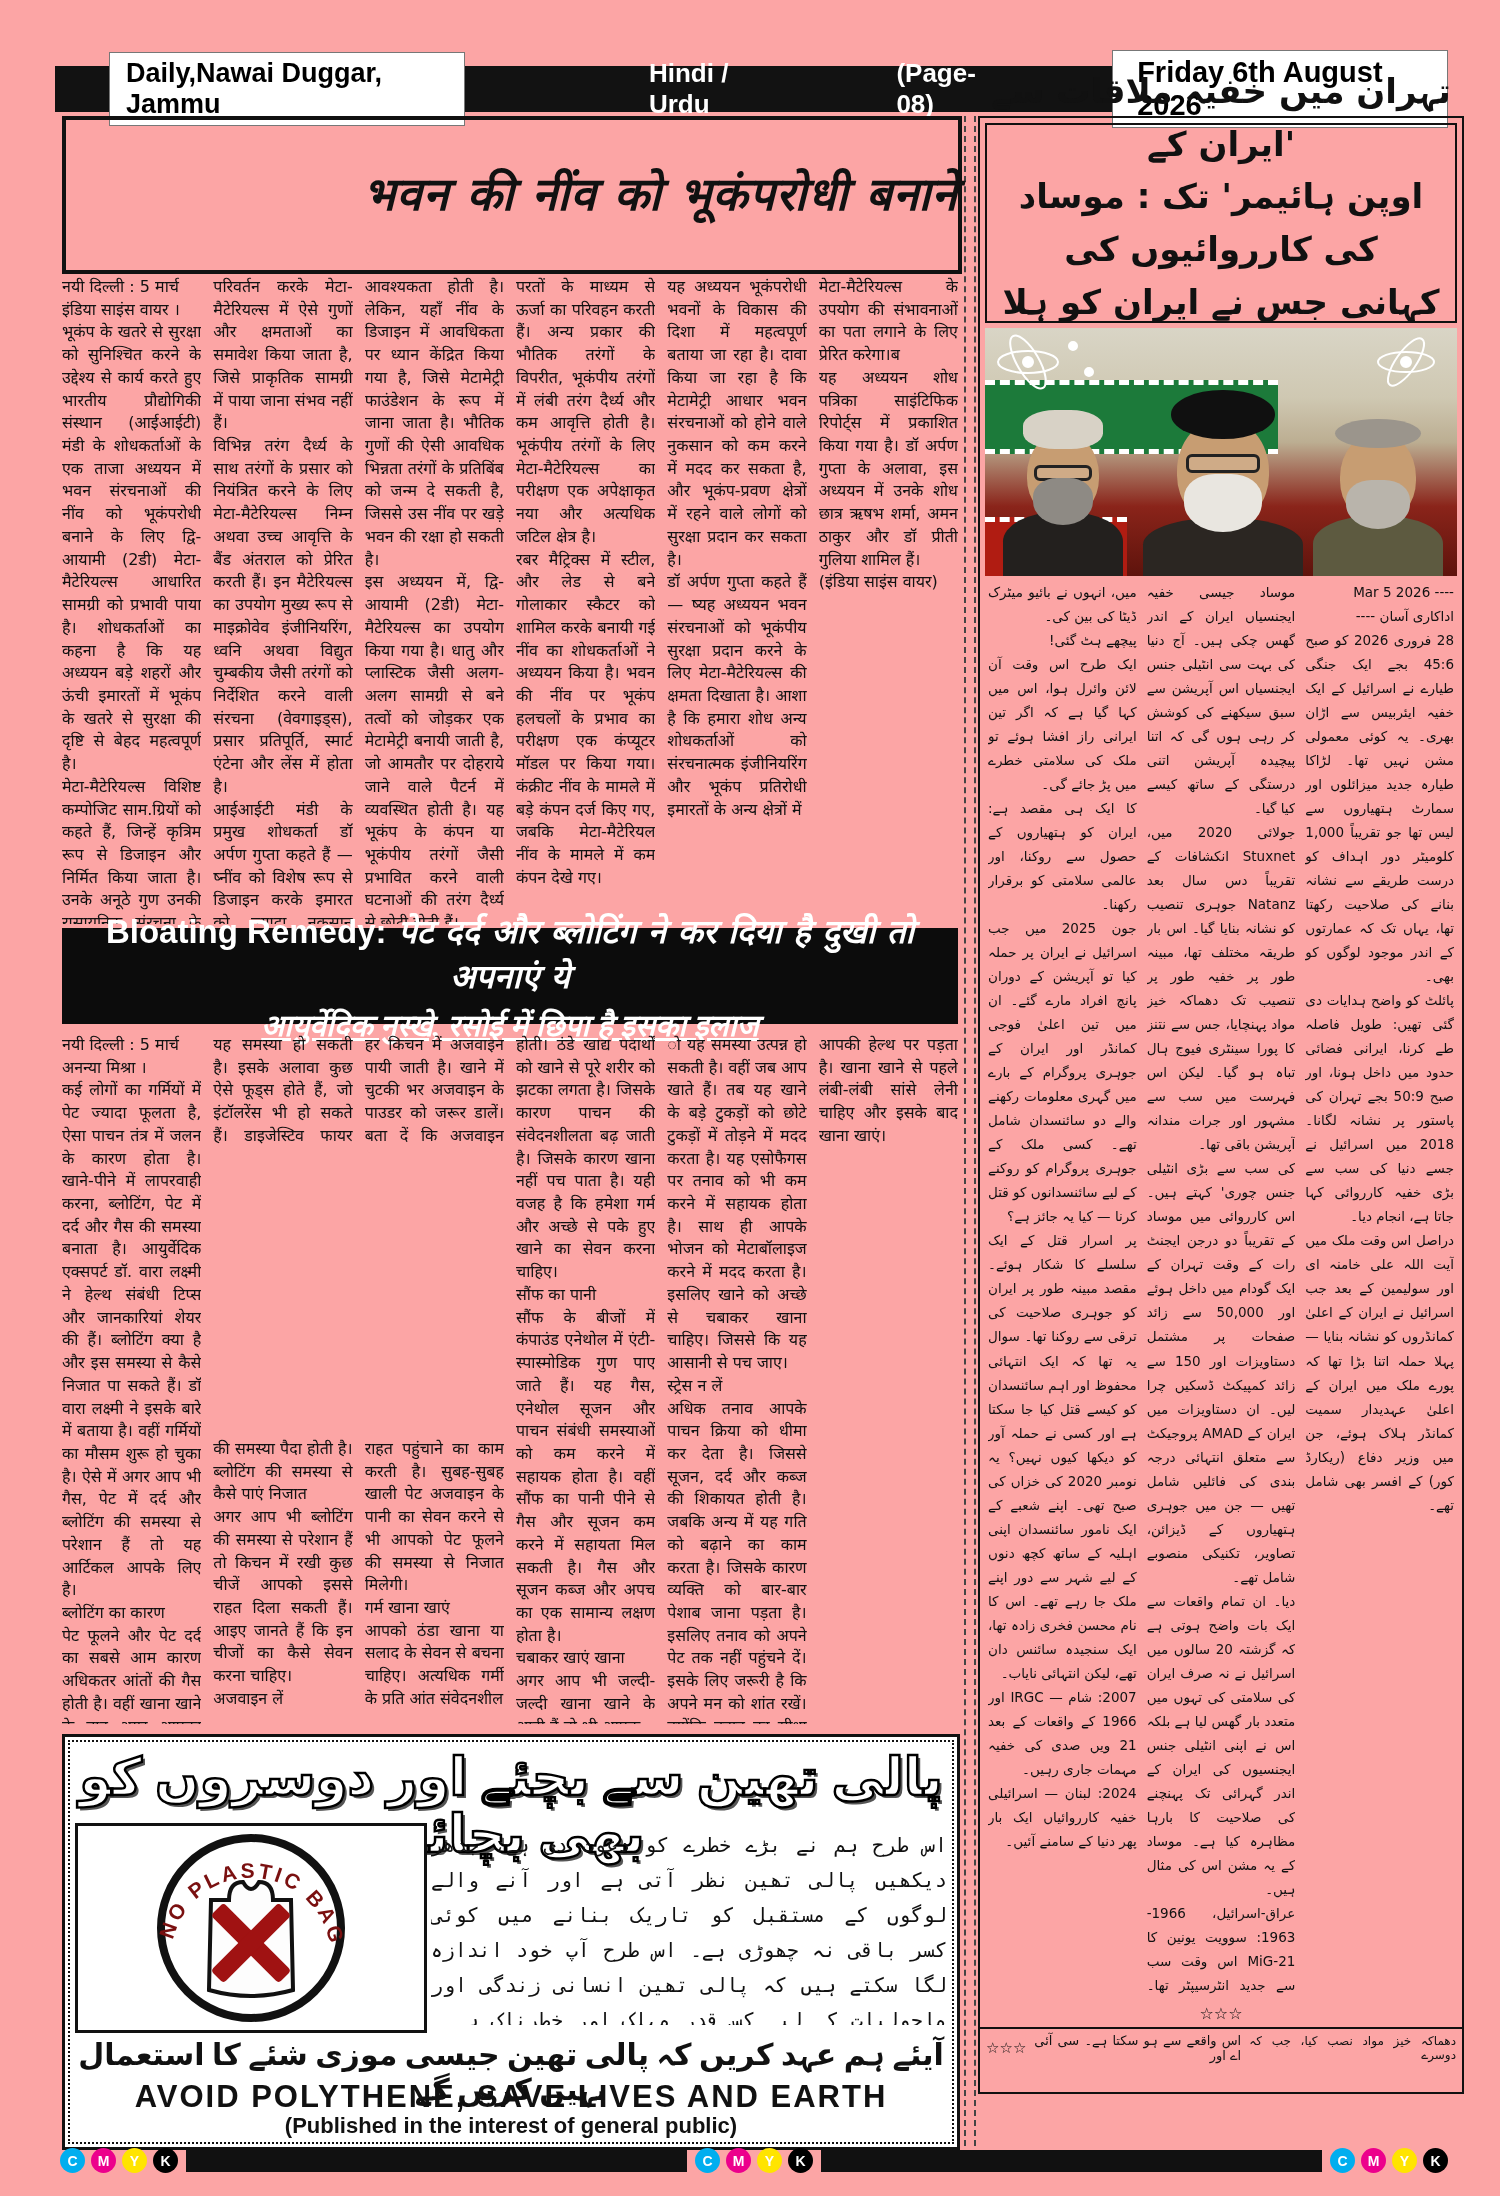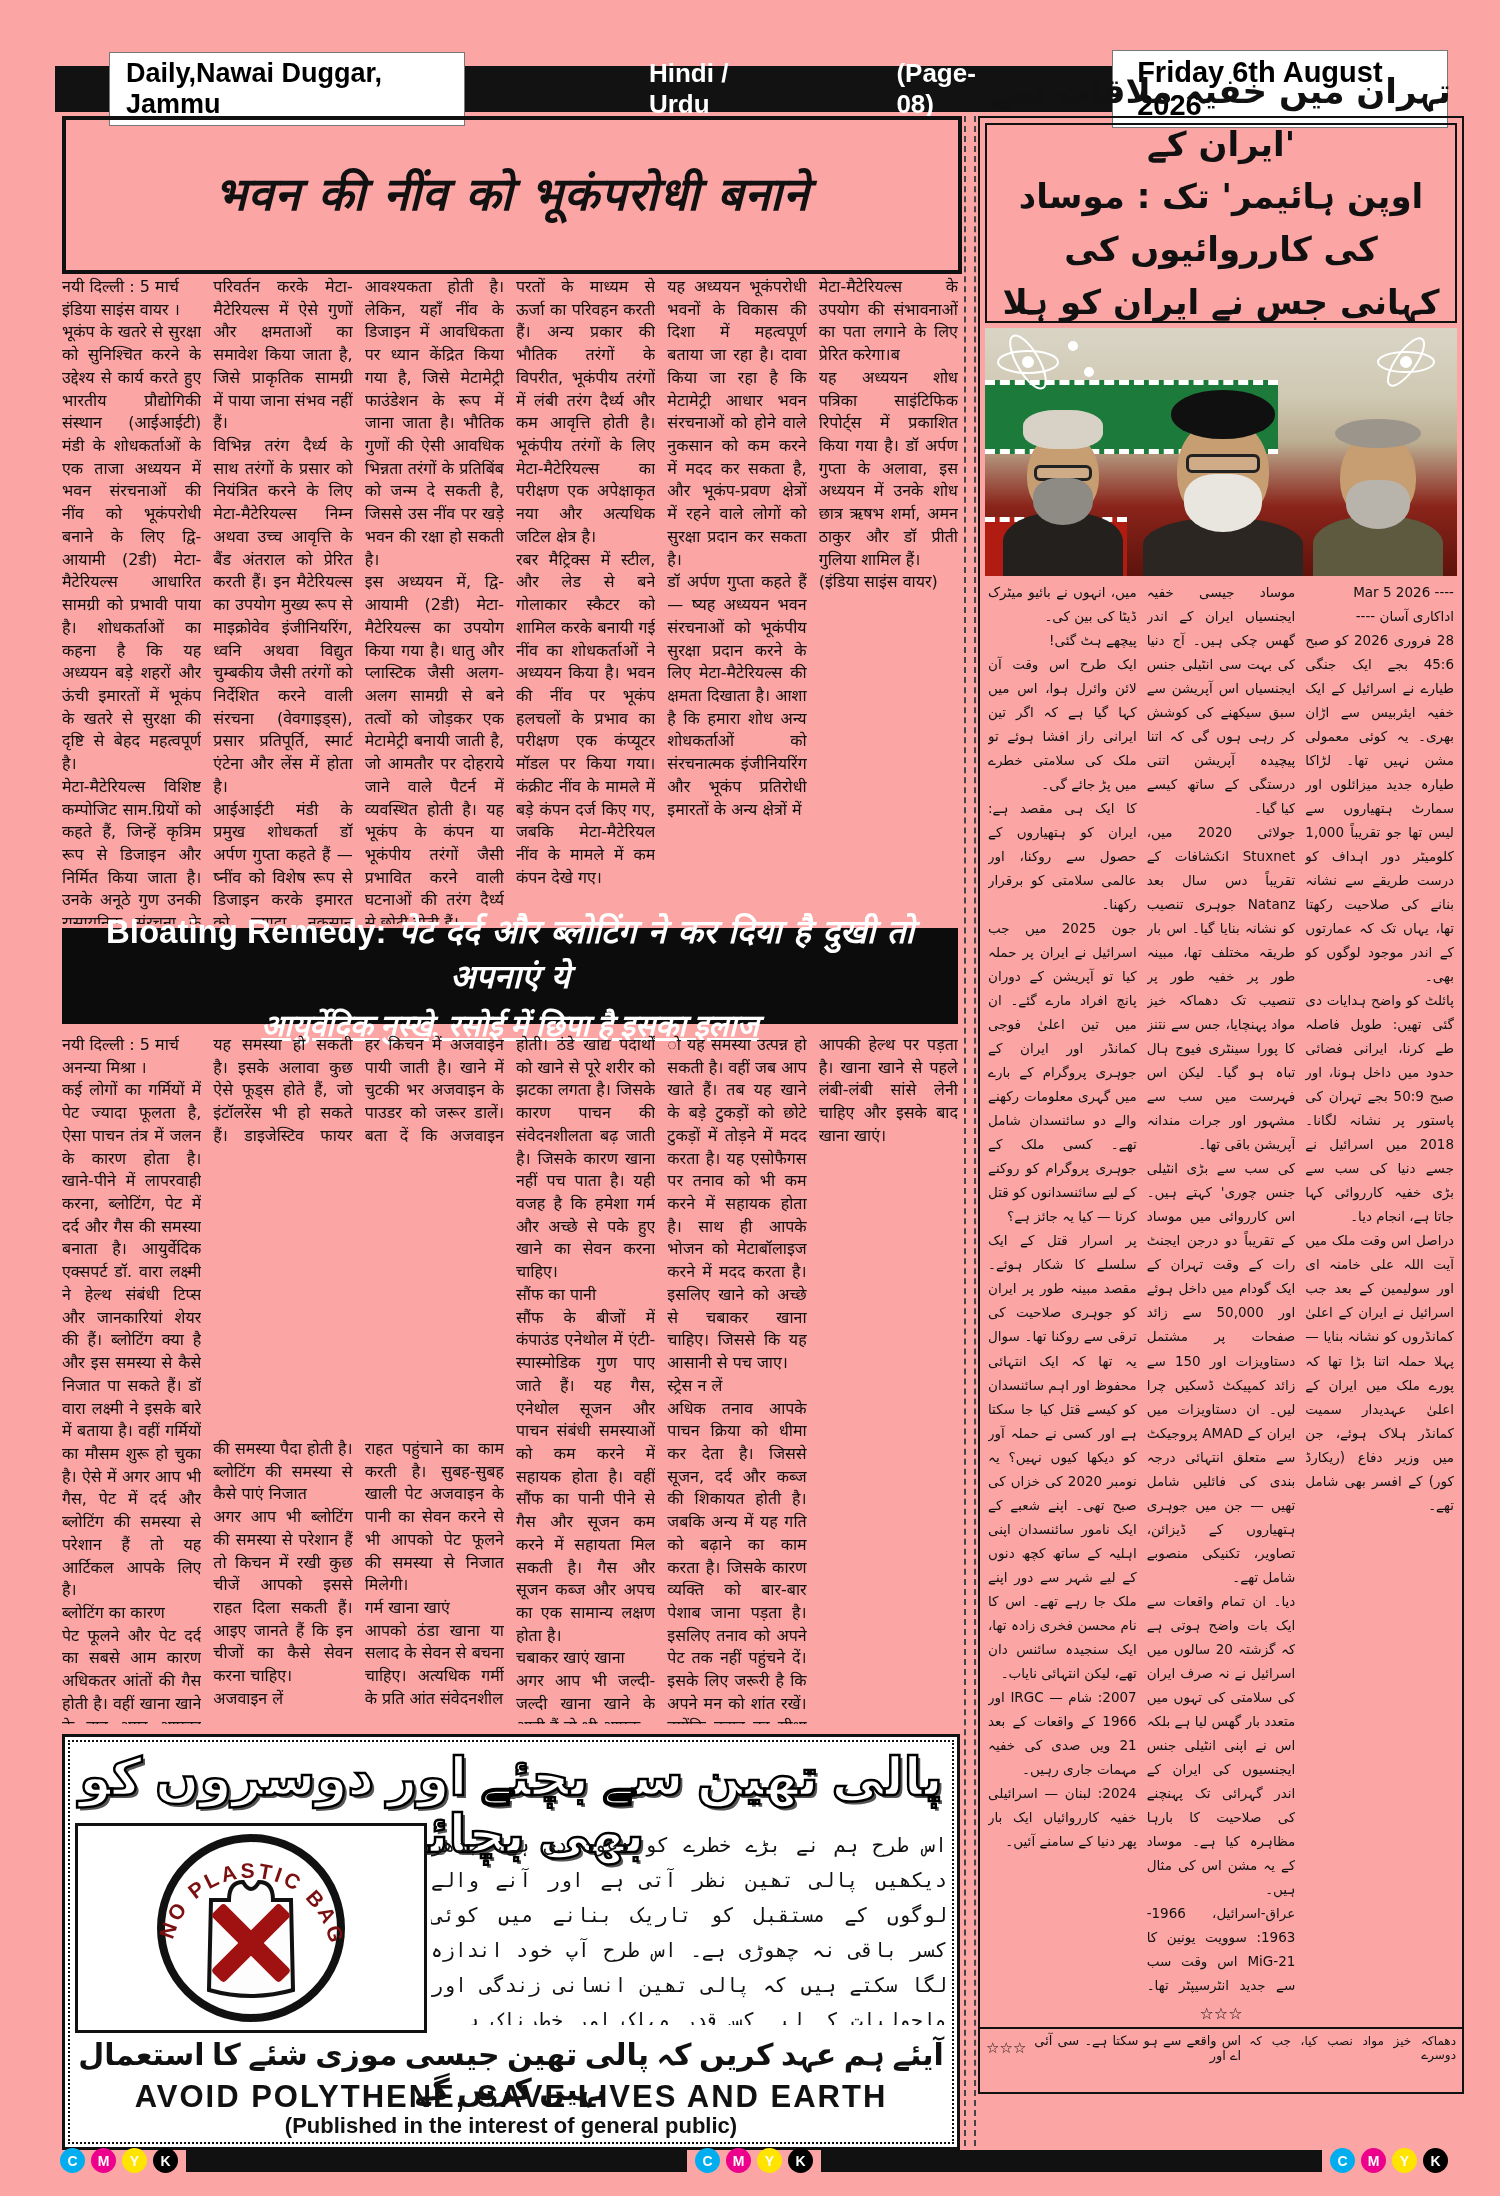--- a/index.html
+++ b/index.html
@@ -71,21 +71,21 @@
 
   <div class="abs topbar" style="left:55px;top:66px;width:1392px;height:46px;">
     <div class="white-box" style="margin-left:55px;padding:3px 14px;font-size:27px;">Daily,Nawai Duggar, Jammu</div>
     <div class="bar-text" style="margin-left:185px;font-size:26px;">Hindi / Urdu</div>
     <div class="bar-text" style="margin-left:115px;font-size:26px;">(Page- 08)</div>
     <div class="white-box" style="margin-left:105px;padding:3px 22px;font-size:29px;">Friday 6th August 2026</div>
   </div>
 
   <div class="abs" style="left:964px;top:116px;width:8px;height:2030px;border-left:2px dashed #444;border-right:2px dashed #444;"></div>
 
-  <div class="abs headline-box" style="left:62px;top:116px;width:892px;height:150px;">
+  <div class="abs headline-box" style="left:62px;top:116px;width:892px;height:150px;align-items:flex-end;">
     <div class="hl">भवन की नींव को भूकंपरोधी बनाने</div>
   </div>
 
   <div class="abs cols" style="left:62px;top:276px;width:896px;height:648px;">
     <div class="col">नयी दिल्ली : 5 मार्च
 इंडिया साइंस वायर ।
 भूकंप के खतरे से सुरक्षा को सुनिश्चित करने के उद्देश्य से कार्य करते हुए भारतीय प्रौद्योगिकी संस्थान (आईआईटी) मंडी के शोधकर्ताओं के एक ताजा अध्ययन में भवन संरचनाओं की नींव को भूकंपरोधी बनाने के लिए द्वि-आयामी (2डी) मेटा-मैटेरियल्स आधारित सामग्री को प्रभावी पाया है। शोधकर्ताओं का कहना है कि यह अध्ययन बड़े शहरों और ऊंची इमारतों में भूकंप के खतरे से सुरक्षा की दृष्टि से बेहद महत्वपूर्ण है।
 मेटा-मैटेरियल्स विशिष्ट कम्पोजिट साम.ग्रियों को कहते हैं, जिन्हें कृत्रिम रूप से डिजाइन और निर्मित किया जाता है। उनके अनूठे गुण उनकी रासायनिक संरचना के बजाय उनकी आंतरिक सूक्ष्म संरचनाओं से प्राप्त होते हैं। विशिष्ट ज्यामिति में परमाणु व्यवस्था में</div>
     <div class="col">परिवर्तन करके मेटा-मैटेरियल्स में ऐसे गुणों और क्षमताओं का समावेश किया जाता है, जिसे प्राकृतिक सामग्री में पाया जाना संभव नहीं हैं।
 विभिन्न तरंग दैर्ध्य के साथ तरंगों के प्रसार को नियंत्रित करने के लिए मेटा-मैटेरियल्स निम्न अथवा उच्च आवृत्ति के बैंड अंतराल को प्रेरित करती हैं। इन मैटेरियल्स का उपयोग मुख्य रूप से माइक्रोवेव इंजीनियरिंग, ध्वनि अथवा विद्युत चुम्बकीय जैसी तरंगों को निर्देशित करने वाली संरचना (वेवगाइड्स), प्रसार प्रतिपूर्ति, स्मार्ट एंटेना और लेंस में होता है।

